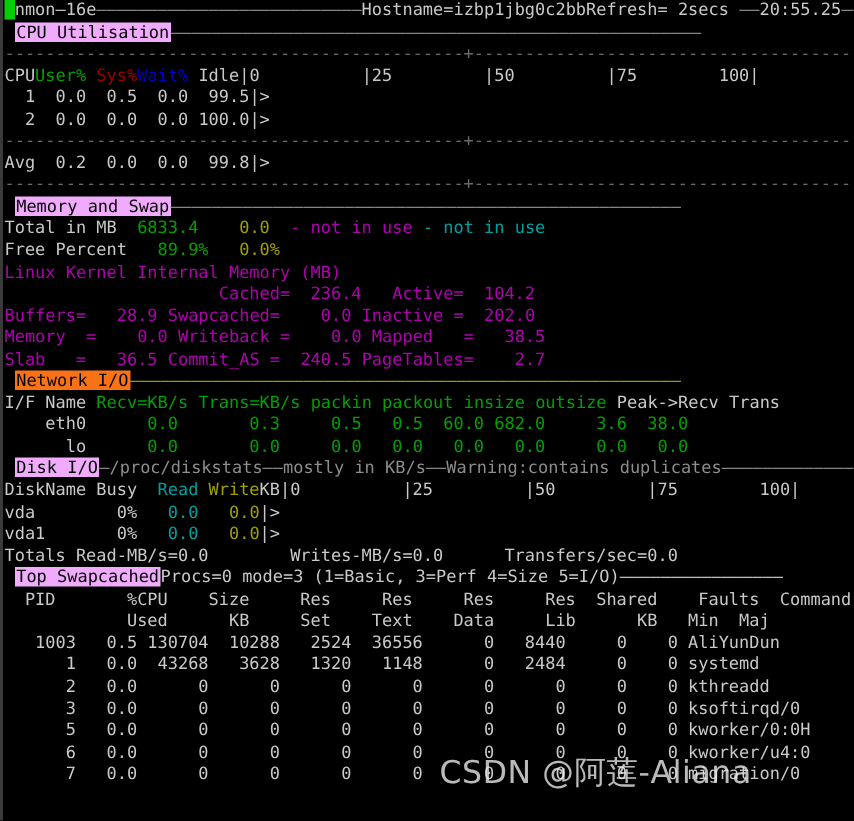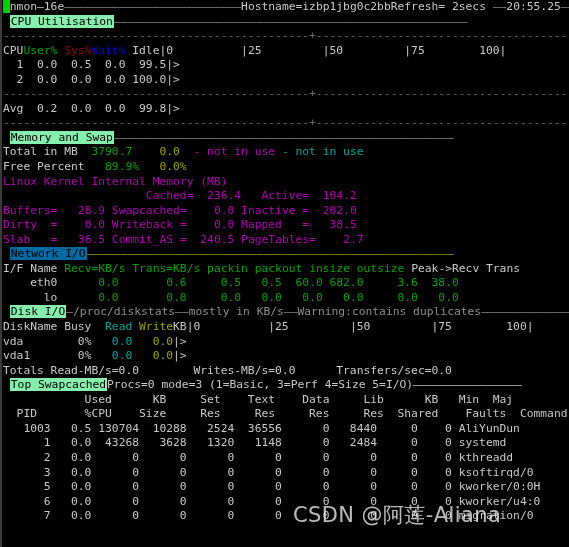--- a/index.html
+++ b/index.html
@@ -28,25 +28,25 @@
   .w{color:#c9c9c9;}      
   .g{color:#00a000;}
   .r{color:#9c0000;}      
   .b{color:#0000c8;}      
   .c{color:#00a0a0;}      
   .y{color:#a0a000;}      
   .m{color:#b000b0;}      
   .dim{color:#6a6a6a;}    
   .rule{color:#8d8d8d;}   
   .tag{
-    background:#86efac;color:#000;
+    background:#f0abfc;color:#000;
     padding:0 1px;
   }
   .tagy{
-    background:#0369a1;color:#000;
+    background:#f97316;color:#000;
     padding:0 1px;
   }
   .cursor{
     background:#00d000;color:#000;
   }
   #watermark{
     position:absolute;
     left:291px;top:508px;
     font-family:"DejaVu Sans","Liberation Sans",sans-serif;
     font-size:21px;
@@ -66,42 +66,42 @@
   <div class="row"><span class="w"> </span><span class="tag">CPU Utilisation</span><span class="rule">————————————————————————————————————————————————————</span></div>
   <div class="row"><span class="dim">---------------------------------------------+---------------------------------------------+</span></div>
   <div class="row"><span class="w">CPU</span><span class="g">User%</span><span class="r"> Sys%</span><span class="b">Wait%</span><span class="w"> Idle</span><span class="w">|0          |25         |50         |75        100|</span></div>
   <div class="row"><span class="w">  1</span><span class="w">  0.0</span><span class="w">  0.5</span><span class="w">  0.0</span><span class="w">  99.5</span><span class="w">|&gt;                                                          |</span></div>
   <div class="row"><span class="w">  2</span><span class="w">  0.0</span><span class="w">  0.0</span><span class="w">  0.0</span><span class="w"> 100.0</span><span class="w">|&gt;                                                          |</span></div>
   <div class="row"><span class="dim">---------------------------------------------+---------------------------------------------+</span></div>
   <div class="row"><span class="w">Avg</span><span class="w">  0.2</span><span class="w">  0.0</span><span class="w">  0.0</span><span class="w">  99.8</span><span class="w">|&gt;                                                          |</span></div>
   <div class="row"><span class="dim">---------------------------------------------+---------------------------------------------+</span></div>
 
   <div class="row"><span class="w"> </span><span class="tag">Memory and Swap</span><span class="rule">——————————————————————————————————————————————————</span></div>
-  <div class="row"><span class="w">Total in MB</span><span class="g">  3790.7</span><span class="y">    0.0</span><span class="w">  </span><span class="m">- not in use</span><span class="w"> </span><span class="c">- not in use</span></div>
+  <div class="row"><span class="w">Total in MB</span><span class="g">  6833.4</span><span class="y">    0.0</span><span class="w">  </span><span class="m">- not in use</span><span class="w"> </span><span class="c">- not in use</span></div>
   <div class="row"><span class="w">Free Percent</span><span class="g">   89.9%</span><span class="y">   0.0%</span></div>
   <div class="row"><span class="m">Linux Kernel Internal Memory (MB)</span></div>
   <div class="row"><span class="m">                     </span><span class="m">Cached=</span><span class="m">  236.4</span><span class="m">   </span><span class="m">Active=</span><span class="m">  104.2</span></div>
   <div class="row"><span class="m">Buffers=</span><span class="m">   28.9</span><span class="m"> </span><span class="m">Swapcached=</span><span class="m">    0.0</span><span class="m"> </span><span class="m">Inactive =</span><span class="m">  202.0</span></div>
-  <div class="row"><span class="m">Dirty  =</span><span class="m">    0.0</span><span class="m"> </span><span class="m">Writeback =</span><span class="m">    0.0</span><span class="m"> </span><span class="m">Mapped   =</span><span class="m">   38.5</span></div>
+  <div class="row"><span class="m">Memory  =</span><span class="m">    0.0</span><span class="m"> </span><span class="m">Writeback =</span><span class="m">    0.0</span><span class="m"> </span><span class="m">Mapped   =</span><span class="m">   38.5</span></div>
   <div class="row"><span class="m">Slab   =</span><span class="m">   36.5</span><span class="m"> </span><span class="m">Commit_AS =</span><span class="m">  240.5</span><span class="m"> </span><span class="m">PageTables=</span><span class="m">    2.7</span></div>
 
   <div class="row"><span class="w"> </span><span class="tagy">Network I/O</span><span class="y">——————————————————————————————————————————————————————</span></div>
   <div class="row"><span class="w">I/F Name</span><span class="w"> </span><span class="g">Recv=KB/s</span><span class="w"> </span><span class="g">Trans=KB/s</span><span class="w"> </span><span class="g">packin</span><span class="w"> </span><span class="g">packout</span><span class="w"> </span><span class="g">insize</span><span class="w"> </span><span class="g">outsize</span><span class="w"> </span><span class="w">Peak-&gt;Recv</span><span class="w"> </span><span class="w">Trans</span></div>
-  <div class="row"><span class="w">    eth0</span><span class="g">      0.0</span><span class="g">       0.6</span><span class="g">     0.5</span><span class="g">   0.5</span><span class="g">  60.0</span><span class="g"> 682.0</span><span class="g">     3.6</span><span class="g">  38.0</span></div>
+  <div class="row"><span class="w">    eth0</span><span class="g">      0.0</span><span class="g">       0.3</span><span class="g">     0.5</span><span class="g">   0.5</span><span class="g">  60.0</span><span class="g"> 682.0</span><span class="g">     3.6</span><span class="g">  38.0</span></div>
   <div class="row"><span class="w">      lo</span><span class="g">      0.0</span><span class="g">       0.0</span><span class="g">     0.0</span><span class="g">   0.0</span><span class="g">   0.0</span><span class="g">   0.0</span><span class="g">     0.0</span><span class="g">   0.0</span></div>
 
   <div class="row"><span class="w"> </span><span class="tag">Disk I/O</span><span class="rule">—/proc/diskstats——</span><span class="rule">mostly in KB/s——</span><span class="rule">Warning:contains duplicates——————————————————</span></div>
   <div class="row"><span class="w">DiskName Busy</span><span class="c">  Read</span><span class="y"> Write</span><span class="w">KB</span><span class="w">|0          |25         |50         |75        100|</span></div>
   <div class="row"><span class="w">vda     </span><span class="w">   0%</span><span class="c">   0.0</span><span class="y">   0.0</span><span class="w">|&gt;                                                          |</span></div>
   <div class="row"><span class="w">vda1    </span><span class="w">   0%</span><span class="c">   0.0</span><span class="y">   0.0</span><span class="w">|&gt;                                                          |</span></div>
   <div class="row"><span class="w">Totals Read-MB/s=0.0        Writes-MB/s=0.0      Transfers/sec=0.0</span></div>
 
   <div class="row"><span class="w"> </span><span class="tag">Top Swapcached</span><span class="w">Procs=0 mode=3 (1=Basic, 3=Perf 4=Size 5=I/O)————————————————</span></div>
+  <div class="row"><span class="w">  PID       %CPU    Size     Res     Res     Res     Res  Shared    Faults  Command</span></div>
   <div class="row"><span class="w">            Used      KB     Set    Text    Data     Lib      KB   Min  Maj</span></div>
-  <div class="row"><span class="w">  PID       %CPU    Size     Res     Res     Res     Res  Shared    Faults  Command</span></div>
 
   <div class="row"><span class="w">   1003</span><span class="w">   0.5</span><span class="w"> 130704</span><span class="w">  10288</span><span class="w">   2524</span><span class="w">  36556</span><span class="w">      0</span><span class="w">   8440</span><span class="w">     0</span><span class="w">    0</span><span class="w"> AliYunDun</span></div>
   <div class="row"><span class="w">      1</span><span class="w">   0.0</span><span class="w">  43268</span><span class="w">   3628</span><span class="w">   1320</span><span class="w">   1148</span><span class="w">      0</span><span class="w">   2484</span><span class="w">     0</span><span class="w">    0</span><span class="w"> systemd</span></div>
   <div class="row"><span class="w">      2</span><span class="w">   0.0</span><span class="w">      0</span><span class="w">      0</span><span class="w">      0</span><span class="w">      0</span><span class="w">      0</span><span class="w">      0</span><span class="w">     0</span><span class="w">    0</span><span class="w"> kthreadd</span></div>
   <div class="row"><span class="w">      3</span><span class="w">   0.0</span><span class="w">      0</span><span class="w">      0</span><span class="w">      0</span><span class="w">      0</span><span class="w">      0</span><span class="w">      0</span><span class="w">     0</span><span class="w">    0</span><span class="w"> ksoftirqd/0</span></div>
   <div class="row"><span class="w">      5</span><span class="w">   0.0</span><span class="w">      0</span><span class="w">      0</span><span class="w">      0</span><span class="w">      0</span><span class="w">      0</span><span class="w">      0</span><span class="w">     0</span><span class="w">    0</span><span class="w"> kworker/0:0H</span></div>
   <div class="row"><span class="w">      6</span><span class="w">   0.0</span><span class="w">      0</span><span class="w">      0</span><span class="w">      0</span><span class="w">      0</span><span class="w">      0</span><span class="w">      0</span><span class="w">     0</span><span class="w">    0</span><span class="w"> kworker/u4:0</span></div>
   <div class="row"><span class="w">      7</span><span class="w">   0.0</span><span class="w">      0</span><span class="w">      0</span><span class="w">      0</span><span class="w">      0</span><span class="w">      0</span><span class="w">      0</span><span class="w">     0</span><span class="w">    0</span><span class="w"> migration/0</span></div>
 
   <div id="watermark">CSDN @阿莲-Aliana</div>

